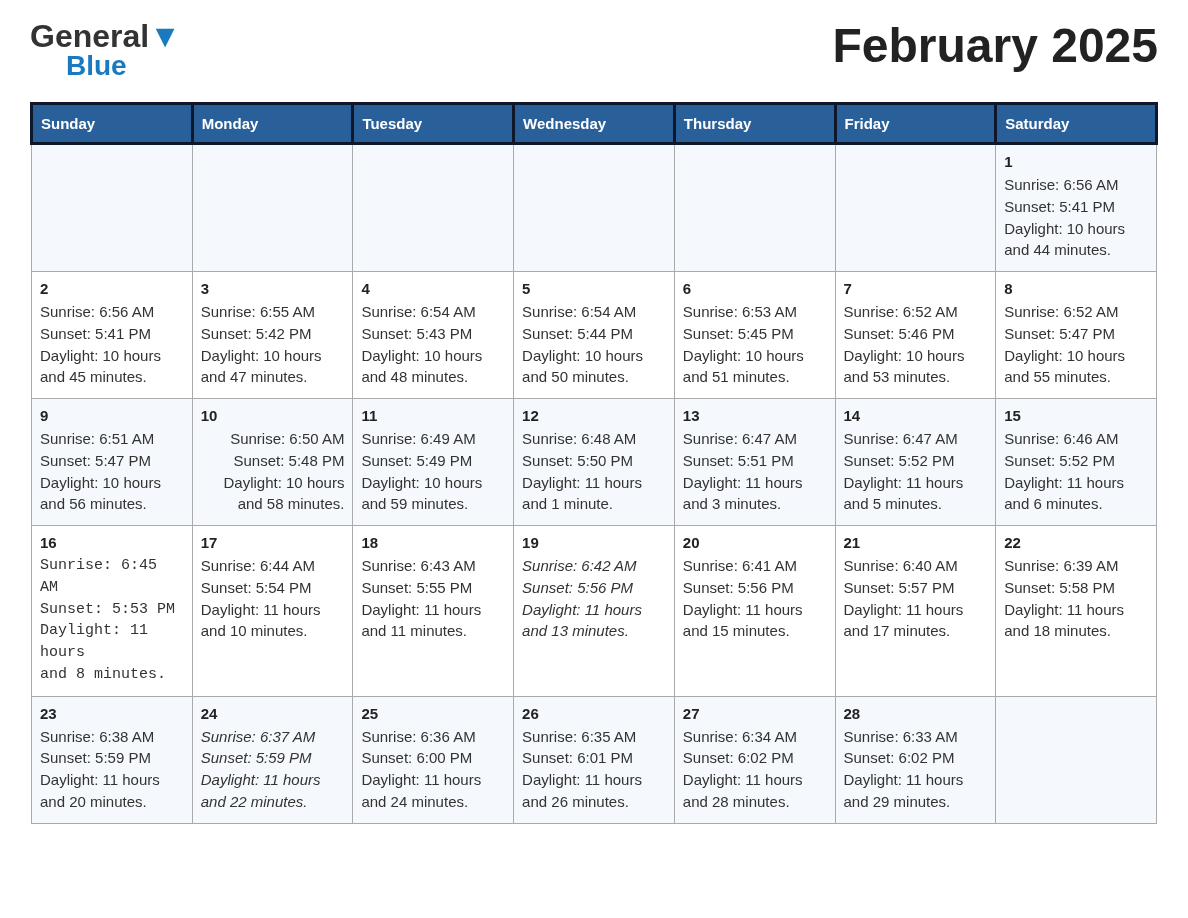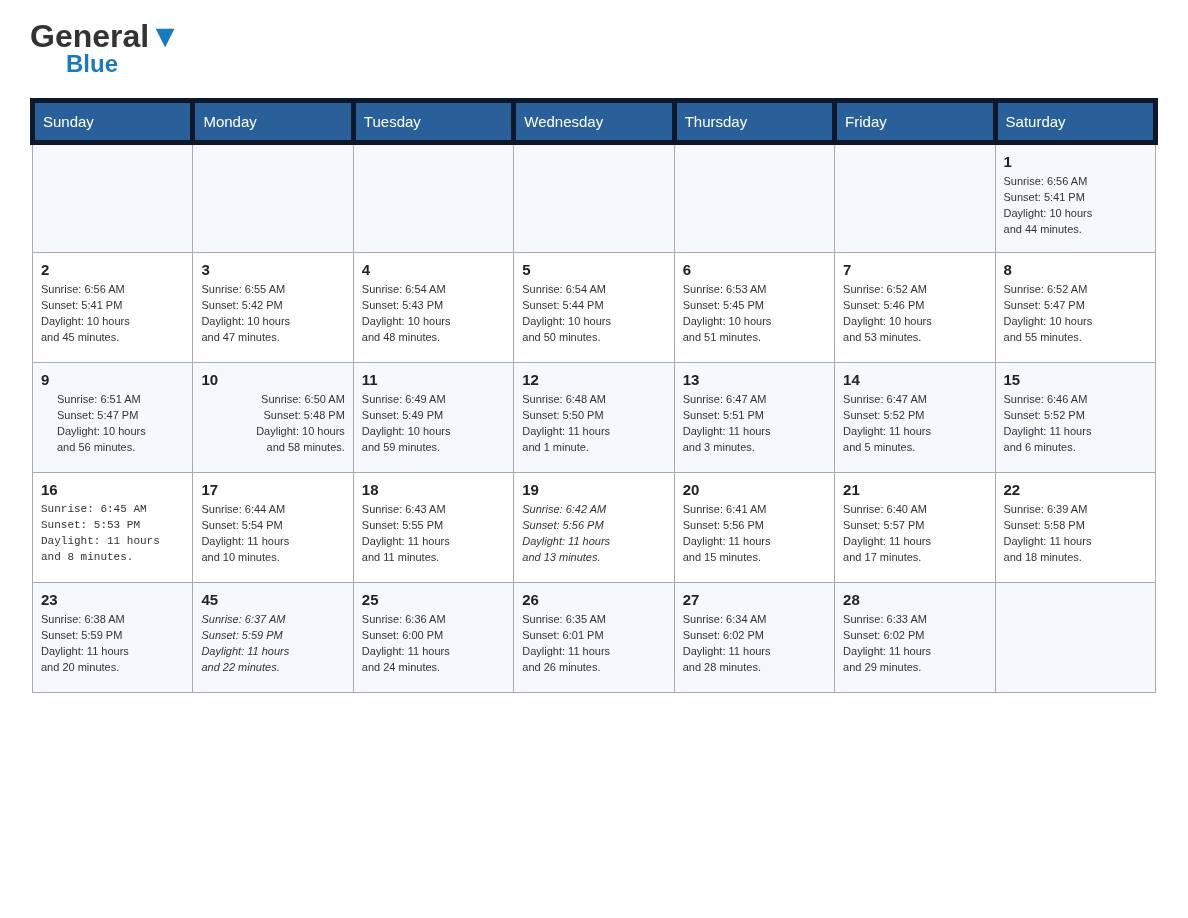--- a/index.html
+++ b/index.html
@@ -24,21 +24,21 @@
     .logo-general {
       font-size: 32px;
       font-weight: bold;
       color: #333;
       line-height: 1;
     }
     .logo-general span {
       color: #1a7abf;
     }
     .logo-blue {
-      font-size: 24px;
+      font-size: 28px;
       font-weight: bold;
       color: #1a7abf;
       margin-top: -2px;
       margin-left: 36px;
     }
     .title-block {
       text-align: right;
     }
     .title-block h1 {
       font-size: 48px;
@@ -55,42 +55,42 @@
     table {
       width: 100%;
       border-collapse: collapse;
       table-layout: fixed;
     }
     thead tr th {
       background-color: #2a6099;
       color: #fff;
       padding: 10px 8px;
       font-size: 15px;
-      font-weight: normal;
+      font-weight: bold;
       text-align: left;
-      border: 5px solid #0f172a;
+      border: 3px solid #0f172a;
     }
     tbody tr td {
       border: 1px solid #aaa;
       vertical-align: top;
       padding: 8px 8px 10px 8px;
       font-size: 13px;
       color: #333;
       min-height: 110px;
       height: 110px;
     }
     .day-number {
       font-size: 15px;
       font-weight: bold;
       color: #222;
       display: block;
       margin-bottom: 4px;
     }
     .day-info {
-      font-size: 11px;
+      font-size: 15px;
       color: #333;
       line-height: 1.45;
     }
     tbody tr:nth-child(odd) td {
       background-color: #f5f8fc;
     }
     tbody tr:nth-child(even) td {
       background-color: #fff;
     }
     .empty-cell {
@@ -101,20 +101,21 @@
 <body>
 
 <div class="header">
   <div class="logo">
     <div class="logo-general">
       General<span>▼</span>
     </div>
     <div class="logo-blue">Blue</div>
   </div>
   <div class="title-block">
+    <h1>February 2025</h1>
   </div>
 </div>
 
 <table>
   <thead>
     <tr>
     <th>Sunday</th>
         <th>Monday</th>
         <th>Tuesday</th>
         <th>Wednesday</th>
@@ -186,21 +187,21 @@
           <span class="day-number">8</span>
           <div class="day-info" style="white-space: pre-line;">Sunrise: 6:52 AM
 Sunset: 5:47 PM
 Daylight: 10 hours
 and 55 minutes.</div>
         </td>
       </tr>
       <tr>
         <td>
           <span class="day-number">9</span>
-          <div class="day-info" style="white-space: pre-line; margin-left: 16px;">Sunrise: 6:51 AM
+          <div class="day-info" style="white-space: pre-line;">Sunrise: 6:51 AM
 Sunset: 5:47 PM
 Daylight: 10 hours
 and 56 minutes.</div>
         </td>
         <td>
           <span class="day-number">10</span>
           <div class="day-info" style="white-space: pre-line; text-align: right;">Sunrise: 6:50 AM
 Sunset: 5:48 PM
 Daylight: 10 hours
 and 58 minutes.</div>
@@ -294,21 +295,21 @@
       </tr>
       <tr>
         <td>
           <span class="day-number">23</span>
           <div class="day-info" style="white-space: pre-line;">Sunrise: 6:38 AM
 Sunset: 5:59 PM
 Daylight: 11 hours
 and 20 minutes.</div>
         </td>
         <td>
-          <span class="day-number">45</span>
+          <span class="day-number">24</span>
           <div class="day-info" style="white-space: pre-line; font-style: italic;">Sunrise: 6:37 AM
 Sunset: 5:59 PM
 Daylight: 11 hours
 and 22 minutes.</div>
         </td>
         <td>
           <span class="day-number">25</span>
           <div class="day-info" style="white-space: pre-line;">Sunrise: 6:36 AM
 Sunset: 6:00 PM
 Daylight: 11 hours

